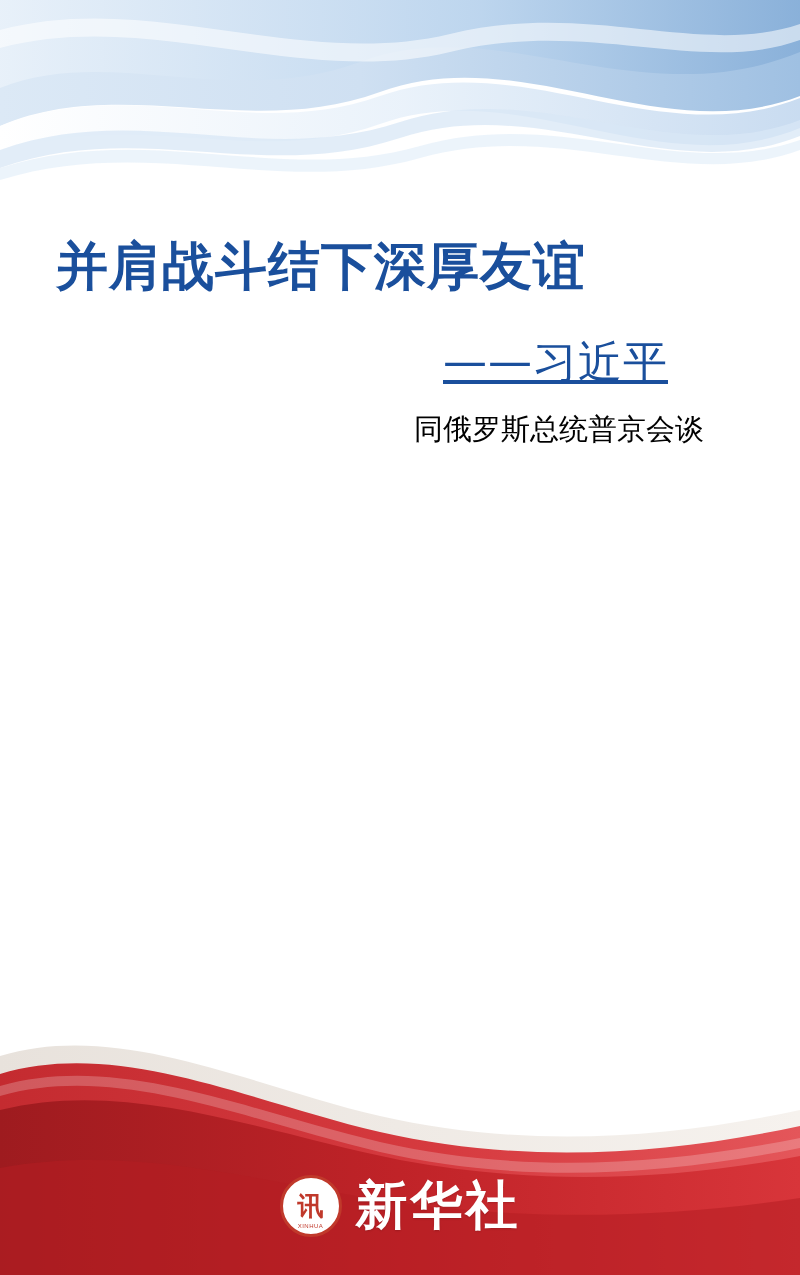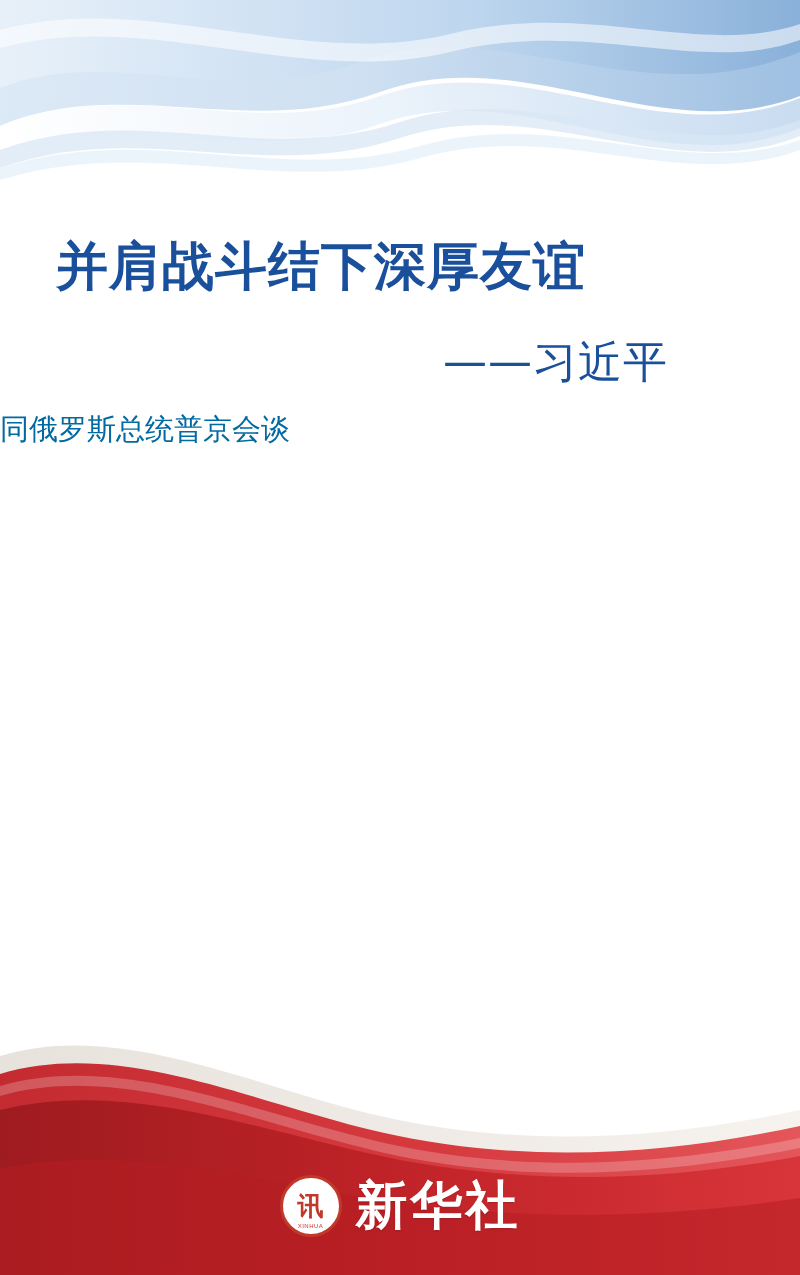--- a/index.html
+++ b/index.html
@@ -75,29 +75,31 @@
   }
 
   .attribution {
     margin: 0;
     padding: 36px 108px 0 0;
     text-align: right;
     font-family: "DejaVu Sans", "Liberation Sans", sans-serif;
     font-size: 44px;
     color: #1a4f9c;
     letter-spacing: 1px;
+    text-decoration: underline;
   }
 
   .meta {
     margin: 0;
     padding: 18px 72px 0 0;
+    text-align: right;
     font-family: "DejaVu Sans", "Liberation Sans", sans-serif;
     font-size: 29px;
     line-height: 1.32;
-    color: #0369a1;
+    color: #000000;
   }
 
   
   .logo-row {
     position: absolute;
     left: 0;
     bottom: 34px;
     width: 800px;
     display: flex;
     align-items: center;

